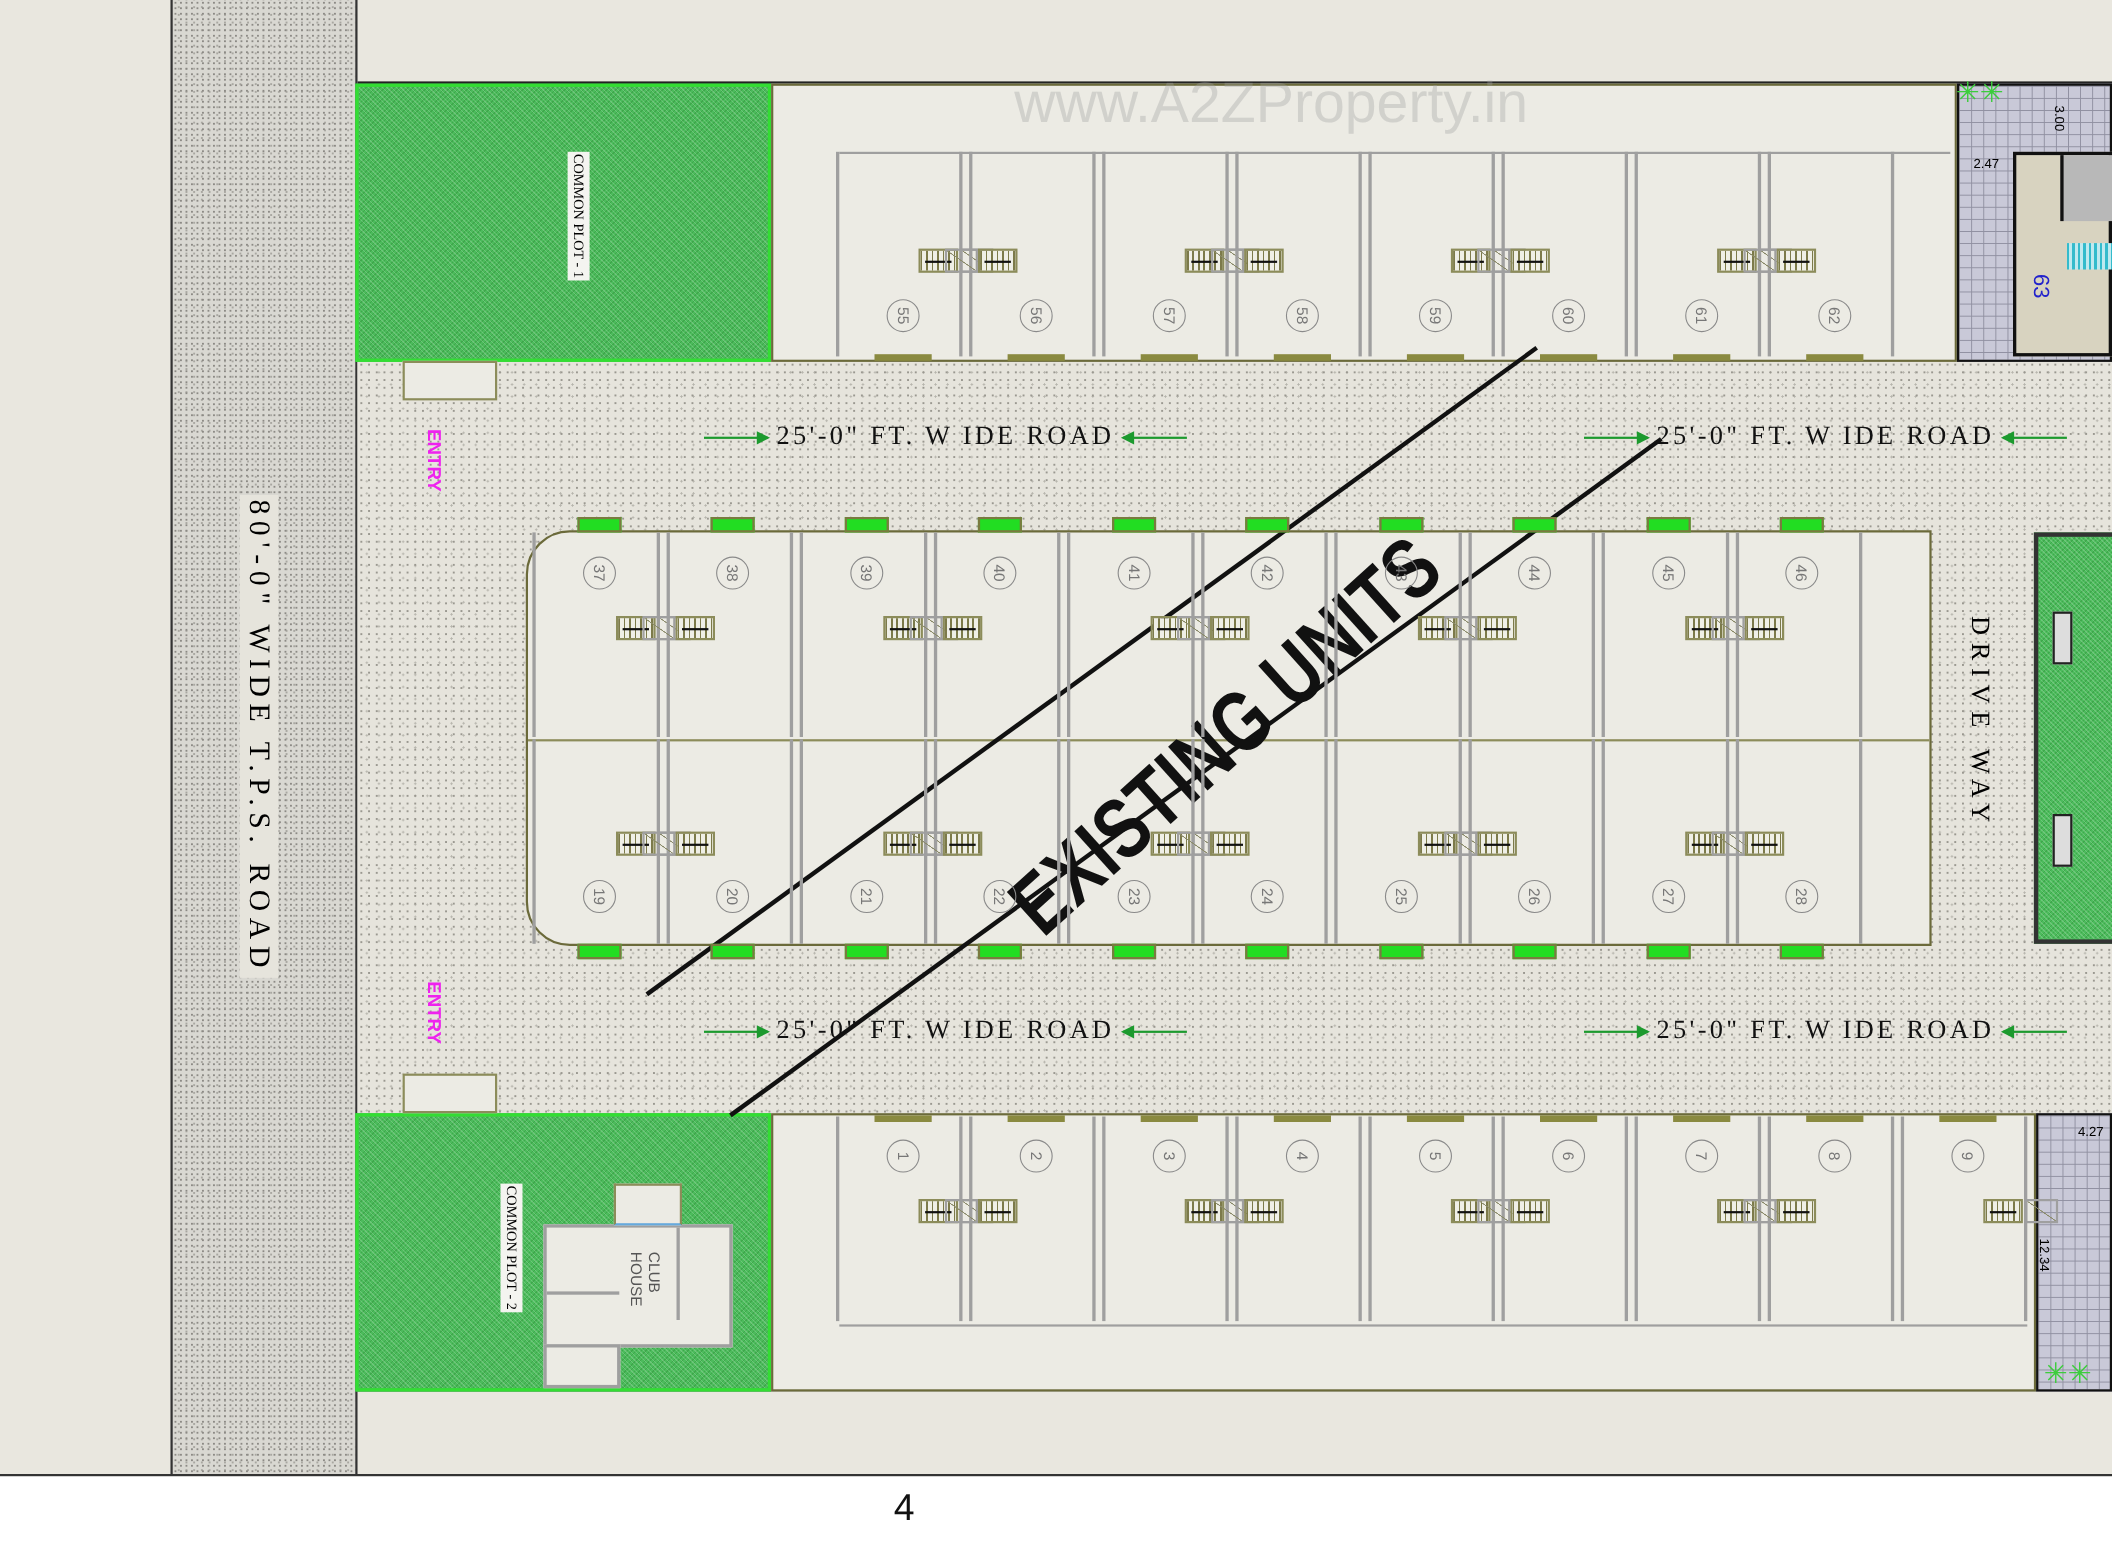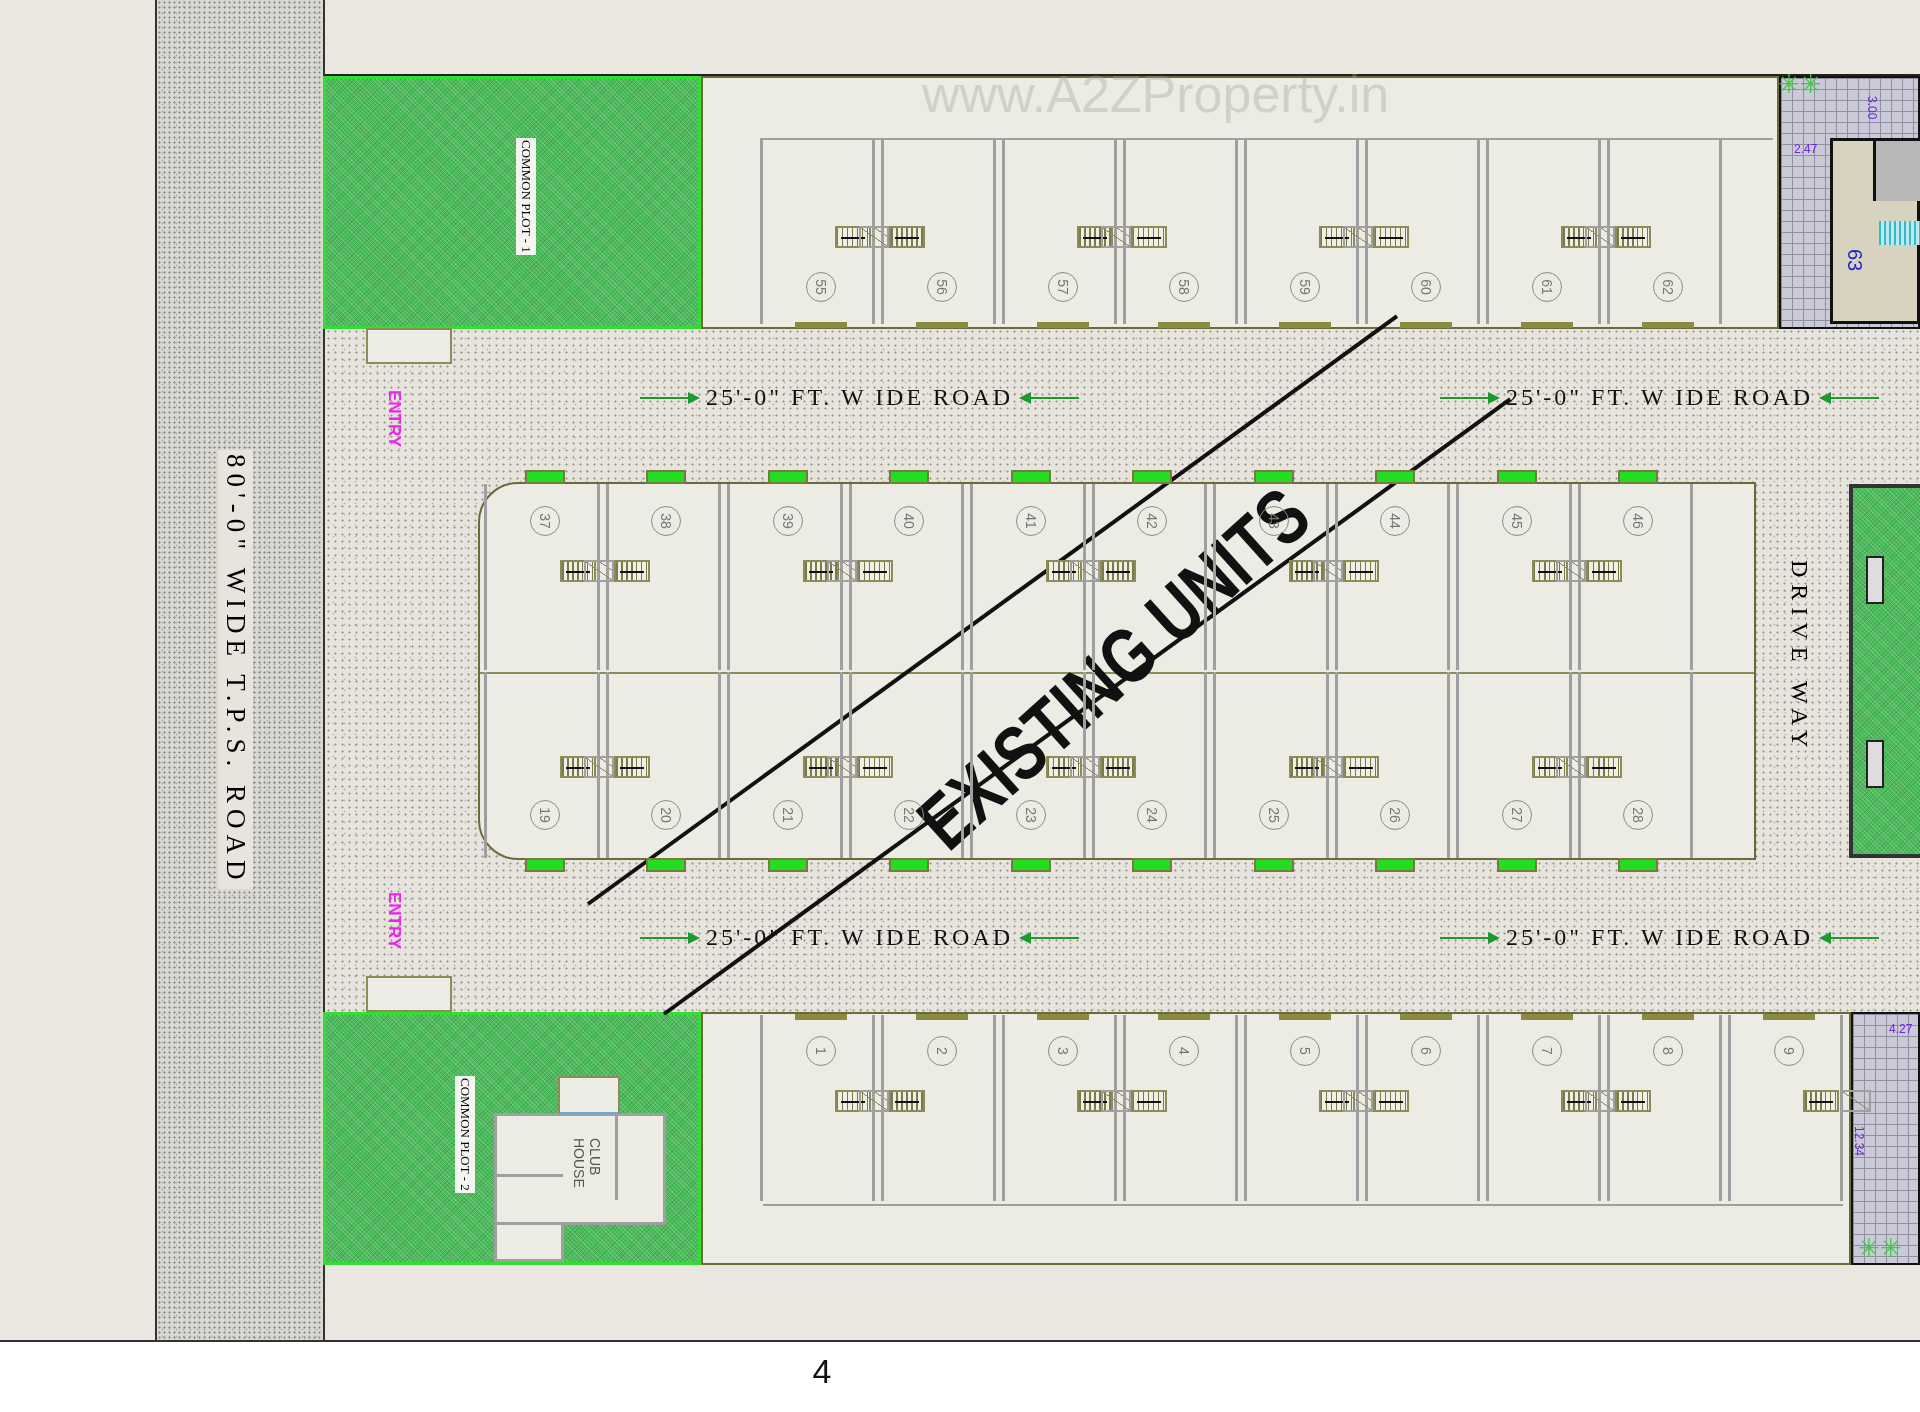--- a/index.html
+++ b/index.html
@@ -22,21 +22,21 @@
   .arrow{display:inline-block;width:58px;height:2px;background:#1c9a2e;position:relative;}
   .arrow.r::after{content:"";position:absolute;right:-2px;top:-5px;border-left:12px solid #1c9a2e;border-top:6px solid transparent;border-bottom:6px solid transparent;}
   .arrow.l::before{content:"";position:absolute;left:-2px;top:-5px;border-right:12px solid #1c9a2e;border-top:6px solid transparent;border-bottom:6px solid transparent;}
   .vtext{position:absolute;writing-mode:vertical-rl;white-space:nowrap;}
   .entry{color:#ee22ee;font-family:"Liberation Sans",sans-serif;font-weight:bold;font-size:17px;}
   .watermark{position:absolute;font-family:"Liberation Sans",sans-serif;color:rgba(160,160,160,.35);}
   .banner-line{position:absolute;height:4px;background:#111;transform-origin:0 50%;}
   .existing{position:absolute;font-family:"Liberation Sans",sans-serif;font-weight:bold;font-size:78px;color:#111;white-space:nowrap;transform-origin:0 0;letter-spacing:1px;transform:scaleX(.78);}
   .page-no{position:absolute;left:800px;top:1352px;width:44px;text-align:center;font-family:"Liberation Sans",sans-serif;font-size:34px;color:#111;}
   .gate{position:absolute;border:2px solid #8c8c5a;background:#ecebe4;box-sizing:border-box;}
-  .dim{position:absolute;font-family:"Liberation Sans",sans-serif;font-size:12px;color:#6d28d9;}
+  .dim{position:absolute;font-family:"Liberation Sans",sans-serif;font-size:12px;color:#000000;}
   .shrub{position:absolute;color:#3ccd3c;font-size:26px;line-height:26px;}
 </style>
 </head>
 <body>
 
 <div class="plan">
 
   <div class="abs speckle-dark" style="left:155px;top:0;width:170px;height:1340px;border-left:2px solid #333;border-right:2px solid #333;box-sizing:border-box;"></div>
   <div class="vtext" style="left:218px;top:450px;font-size:27px;letter-spacing:6px;background:#e6e4dc;padding:4px 2px;">80'-0" WIDE T.P.S. ROAD</div>
 

